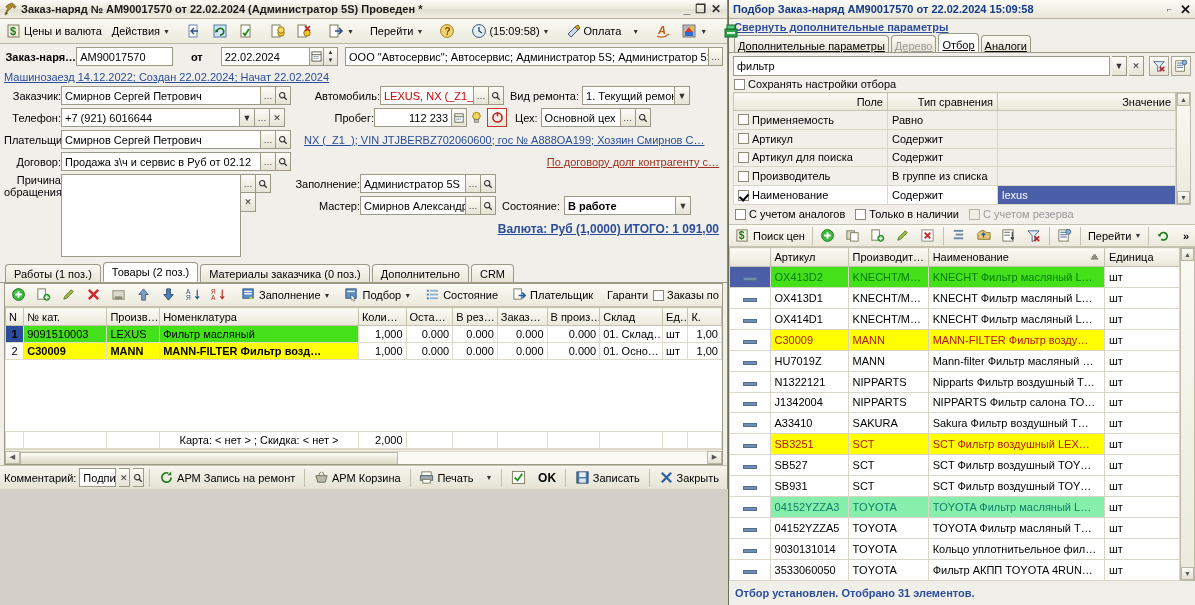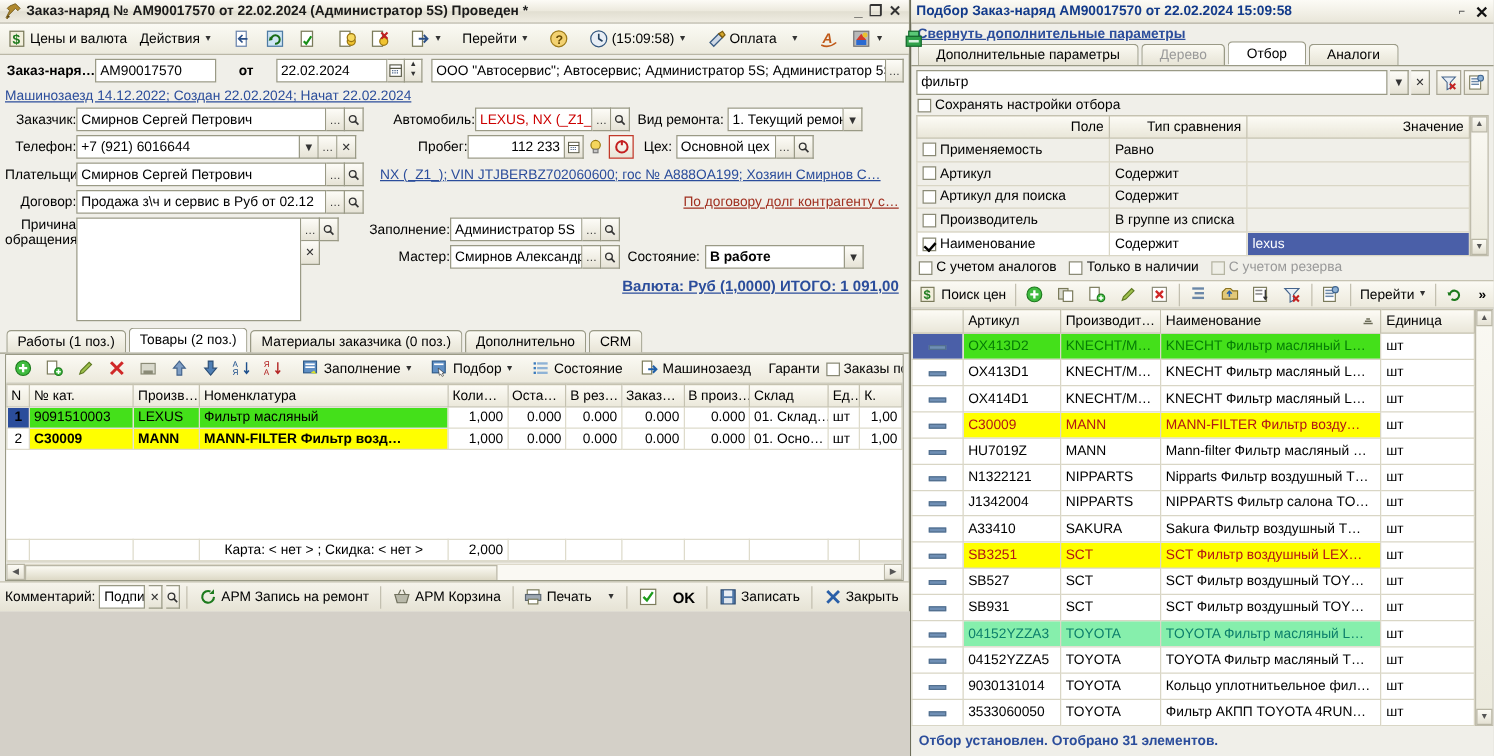--- a/index.html
+++ b/index.html
@@ -124,24 +124,24 @@
   .rtitle {
     height: 19px; display: flex; align-items: center; padding: 0 4px;
     background: linear-gradient(180deg,#fcfbf6,#e9e6d9);
     border-bottom: 1px solid #b3b0a0;
     font-weight: bold; color: #123a8a; font-size: 11px;
   }
   .rtitle .rt-text { flex: 1 1 auto; white-space: nowrap; overflow: hidden; }
   .collapse-link { padding: 2px 5px 1px 5px; }
   .rtabs { display: flex; align-items: flex-end; padding-left: 5px; height: 19px;
            border-bottom: 1px solid #9a9a86; }
-  .rtab { height: 17px; padding: 0 14px; font-size: 11px; border: 1px solid #9a9a86;
+  .rtab { height: 17px; padding: 0 3px; font-size: 11px; border: 1px solid #9a9a86;
           border-bottom: none; border-radius: 4px 4px 0 0; margin-right: 2px;
           background: linear-gradient(180deg,#fbfaf3,#e7e4d6);
-          display: flex; align-items: center; cursor: default; }
+          display: flex; align-items: flex-end; cursor: default; text-decoration: underline; }
   .rtab.active { background: #fff; height: 19px; border-bottom: 1px solid #fff; z-index: 2; position: relative; }
   .rtab.dis { color: #999; }
 
   .filter-row { display: flex; align-items: center; padding: 3px 4px 2px 4px; gap: 2px; }
   .cbx { width: 11px; height: 11px; border: 1px solid #8a8a76; background: #fff;
          display: inline-block; position: relative; flex: 0 0 auto; }
   .cbx.checked::after {
     content: ""; position: absolute; left: 2px; top: 1px; width: 4px; height: 7px;
     border: solid #000; border-width: 0 2px 2px 0; transform: rotate(42deg);
   }
@@ -647,21 +647,21 @@
           <span>Состояние</span>
         </div>
         <div class="tsep"></div>
         <div class="tbtn">
           <span class="ico">
             <svg width="15" height="15" viewBox="0 0 16 16">
                 <rect x="2" y="2" width="8" height="11" fill="#fff" stroke="#7a7a5a"></rect>
                 <path d="M7 9 h7 M11 6 l3 3 l-3 3" stroke="#1f5fa8" stroke-width="1.7" fill="none"></path>
               </svg>
           </span>
-          <span>Машинозаезд</span>
+          <span>Плательщик</span>
         </div>
         <div class="tsep"></div>
         <div class="tbtn">
           <span>Гаранти</span>
         </div>
         <div class="cbx-lbl">
           <span class="cbx"></span>
           <span>Заказы по ЗН</span>
         </div>
       </div>

